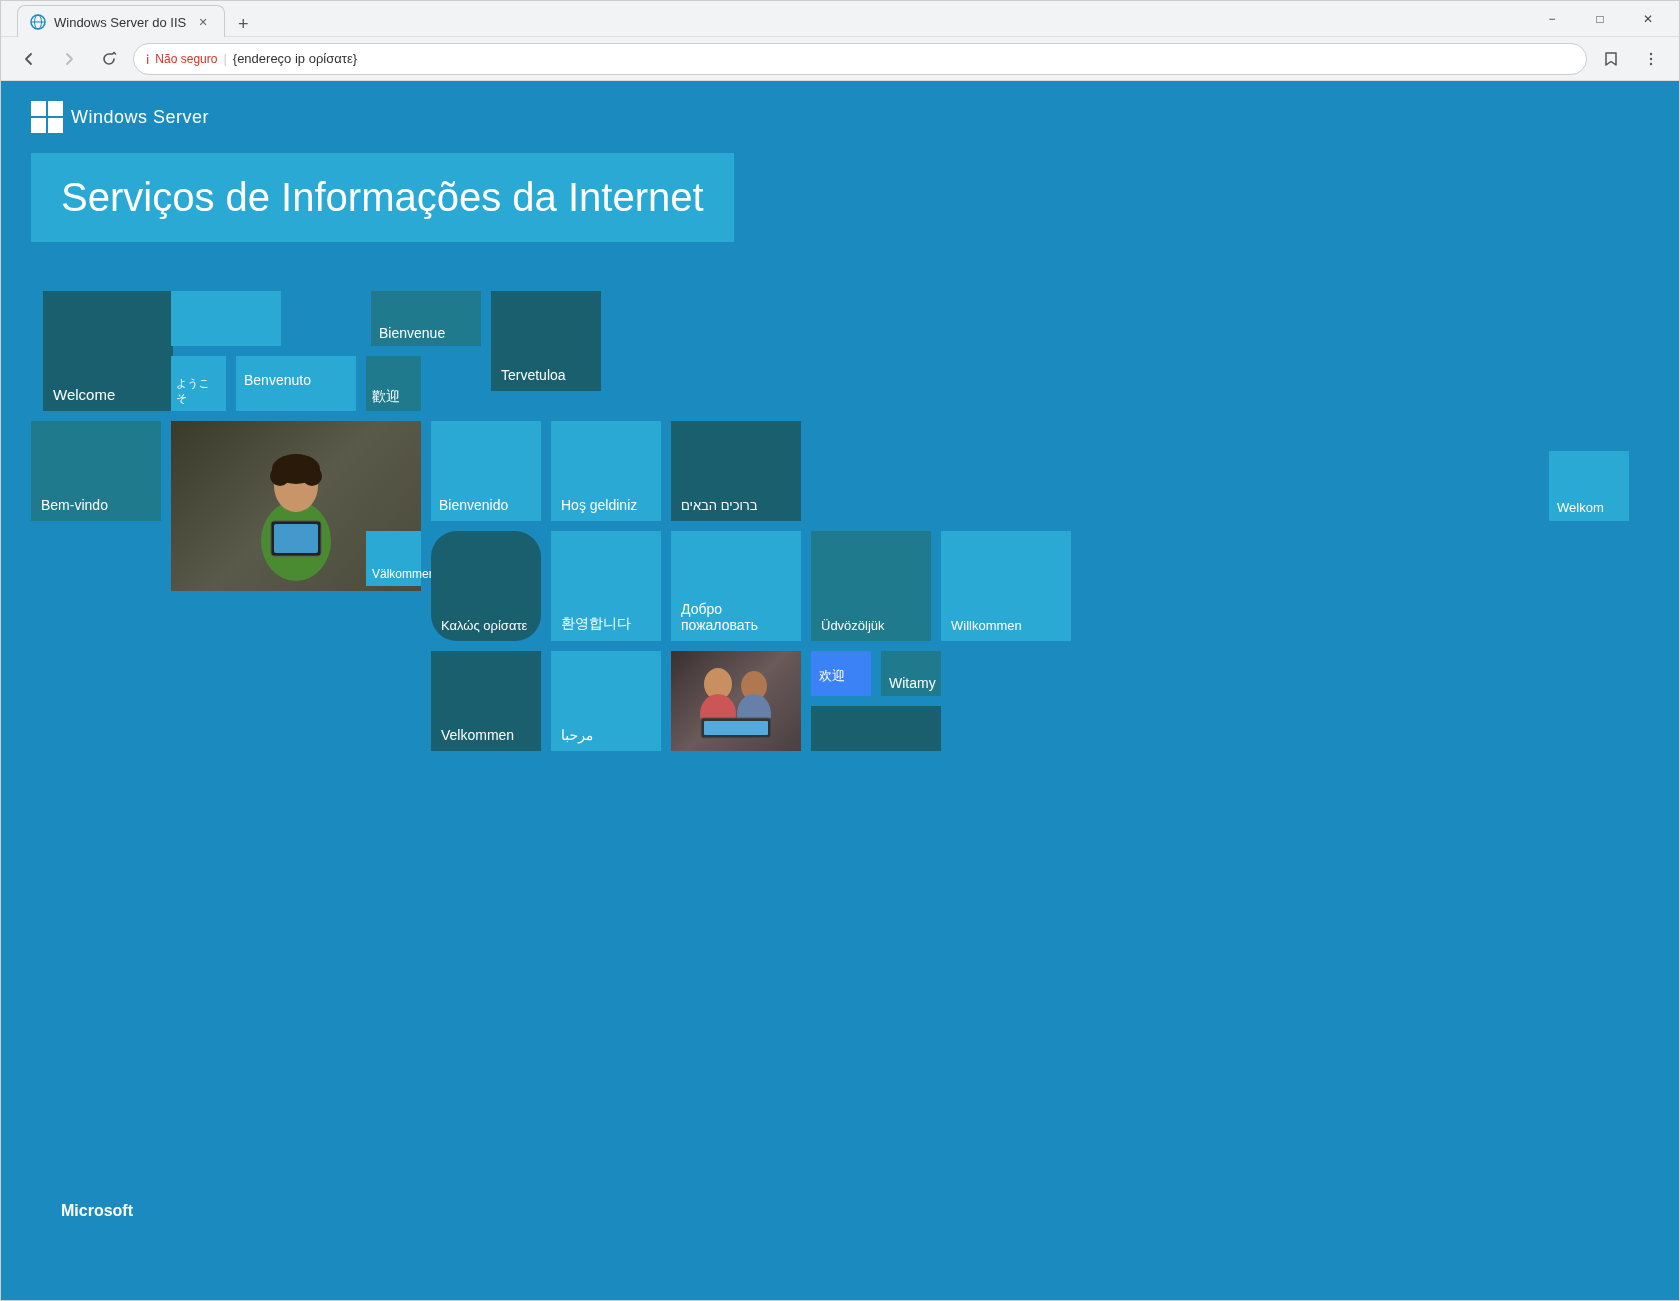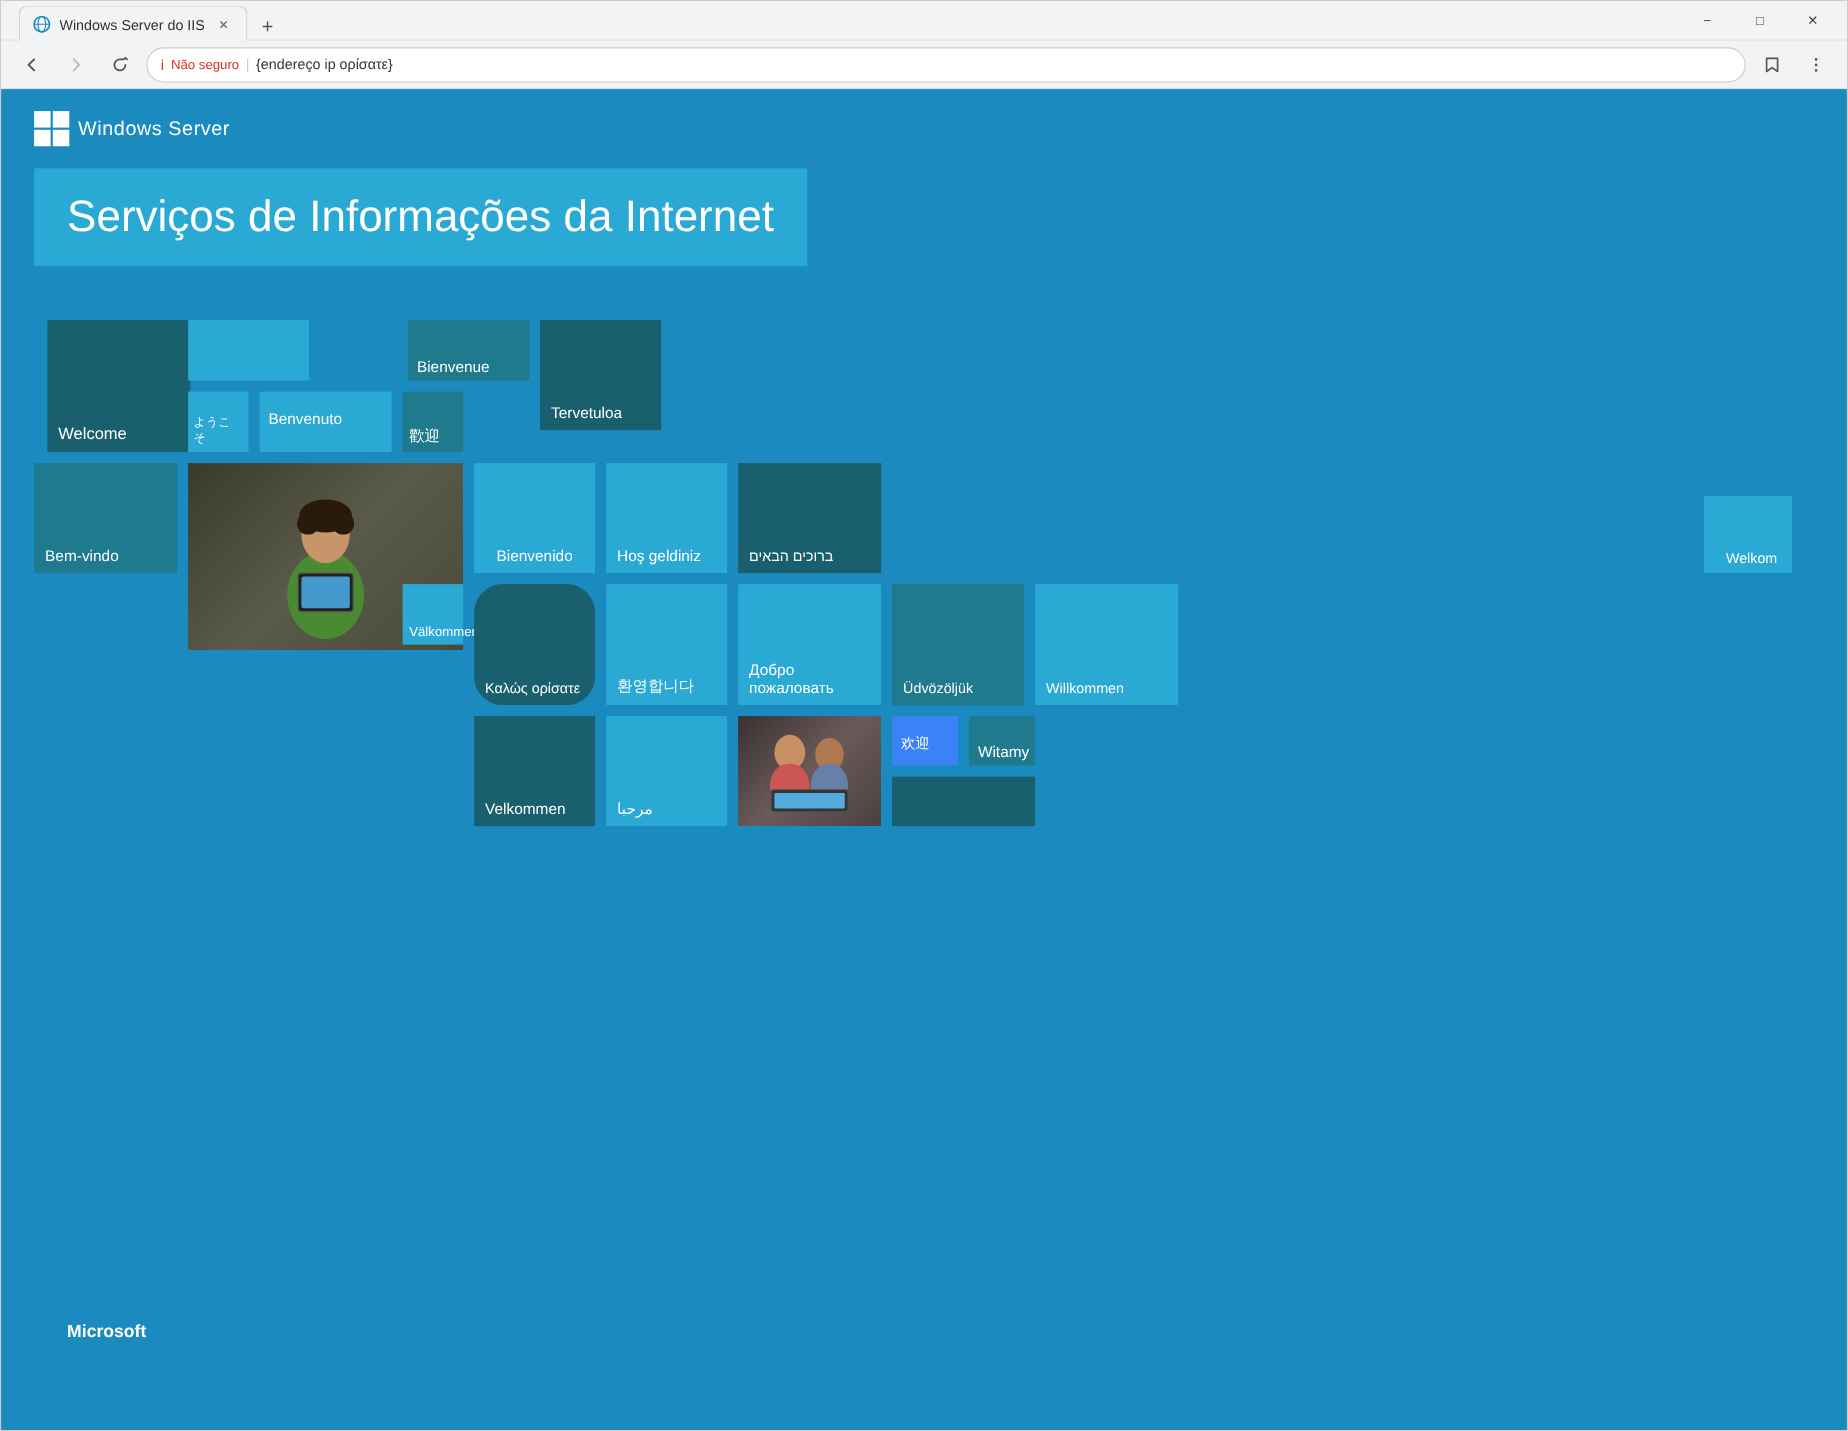--- a/index.html
+++ b/index.html
@@ -169,33 +169,33 @@
             <rect x="35" y="90" width="50" height="35" rx="3" fill="#222" stroke="#555" stroke-width="1"></rect>
             <rect x="38" y="93" width="44" height="29" rx="2" fill="#4499cc"></rect>
           </svg>
         </div>
       </div>
 
       <div style="position:absolute; left:0; top:130px; width:130px; height:100px; background:#1e7a8c; display:flex; align-items:flex-end; padding:8px 10px;">
         <span style="color:#fff; font-size:14px;">Bem-vindo</span>
       </div>
 
-      <div style="position:absolute; left:400px; top:130px; width:110px; height:100px; background:#29a9d4; display:flex; align-items:flex-end; padding:8px 8px;justify-content:center;">
+      <div style="position:absolute; left:400px; top:130px; width:110px; height:100px; background:#29a9d4; display:flex; align-items:flex-end; padding:8px 8px;">
         <span style="color:#fff; font-size:14px;">Bienvenido</span>
       </div>
 
       <div style="position:absolute; left:520px; top:130px; width:110px; height:100px; background:#29a9d4; display:flex; align-items:flex-end; padding:8px 10px;">
         <span style="color:#fff; font-size:14px;">Hoş geldiniz</span>
       </div>
 
       <div style="position:absolute; left:640px; top:130px; width:130px; height:100px; background:#1a5f6e; display:flex; align-items:flex-end; padding:8px 10px;">
         <span style="color:#fff; font-size:13px; direction:rtl;">ברוכים הבאים</span>
       </div>
 
-      <div style="position:absolute; right:20px; top:160px; width:80px; height:70px; background:#29a9d4; display:flex; align-items:flex-end; padding:6px 20px;">
+      <div style="position:absolute; right:20px; top:160px; width:80px; height:70px; background:#29a9d4; display:flex; align-items:flex-end; padding:6px 8px;">
         <span style="color:#fff; font-size:13px;">Welkom</span>
       </div>
 
       <div style="position:absolute; left:335px; top:240px; width:55px; height:55px; background:#29a9d4; display:flex; align-items:flex-end; padding:5px 6px;">
         <span style="color:#fff; font-size:12px;">Välkommen</span>
       </div>
 
       <div style="position:absolute; left:400px; top:240px; width:110px; height:110px; background:#1a5f6e; display:flex; align-items:flex-end; padding:8px 10px;border-radius:26px;">
         <span style="color:#fff; font-size:13px;">Καλώς ορίσατε</span>
       </div>

